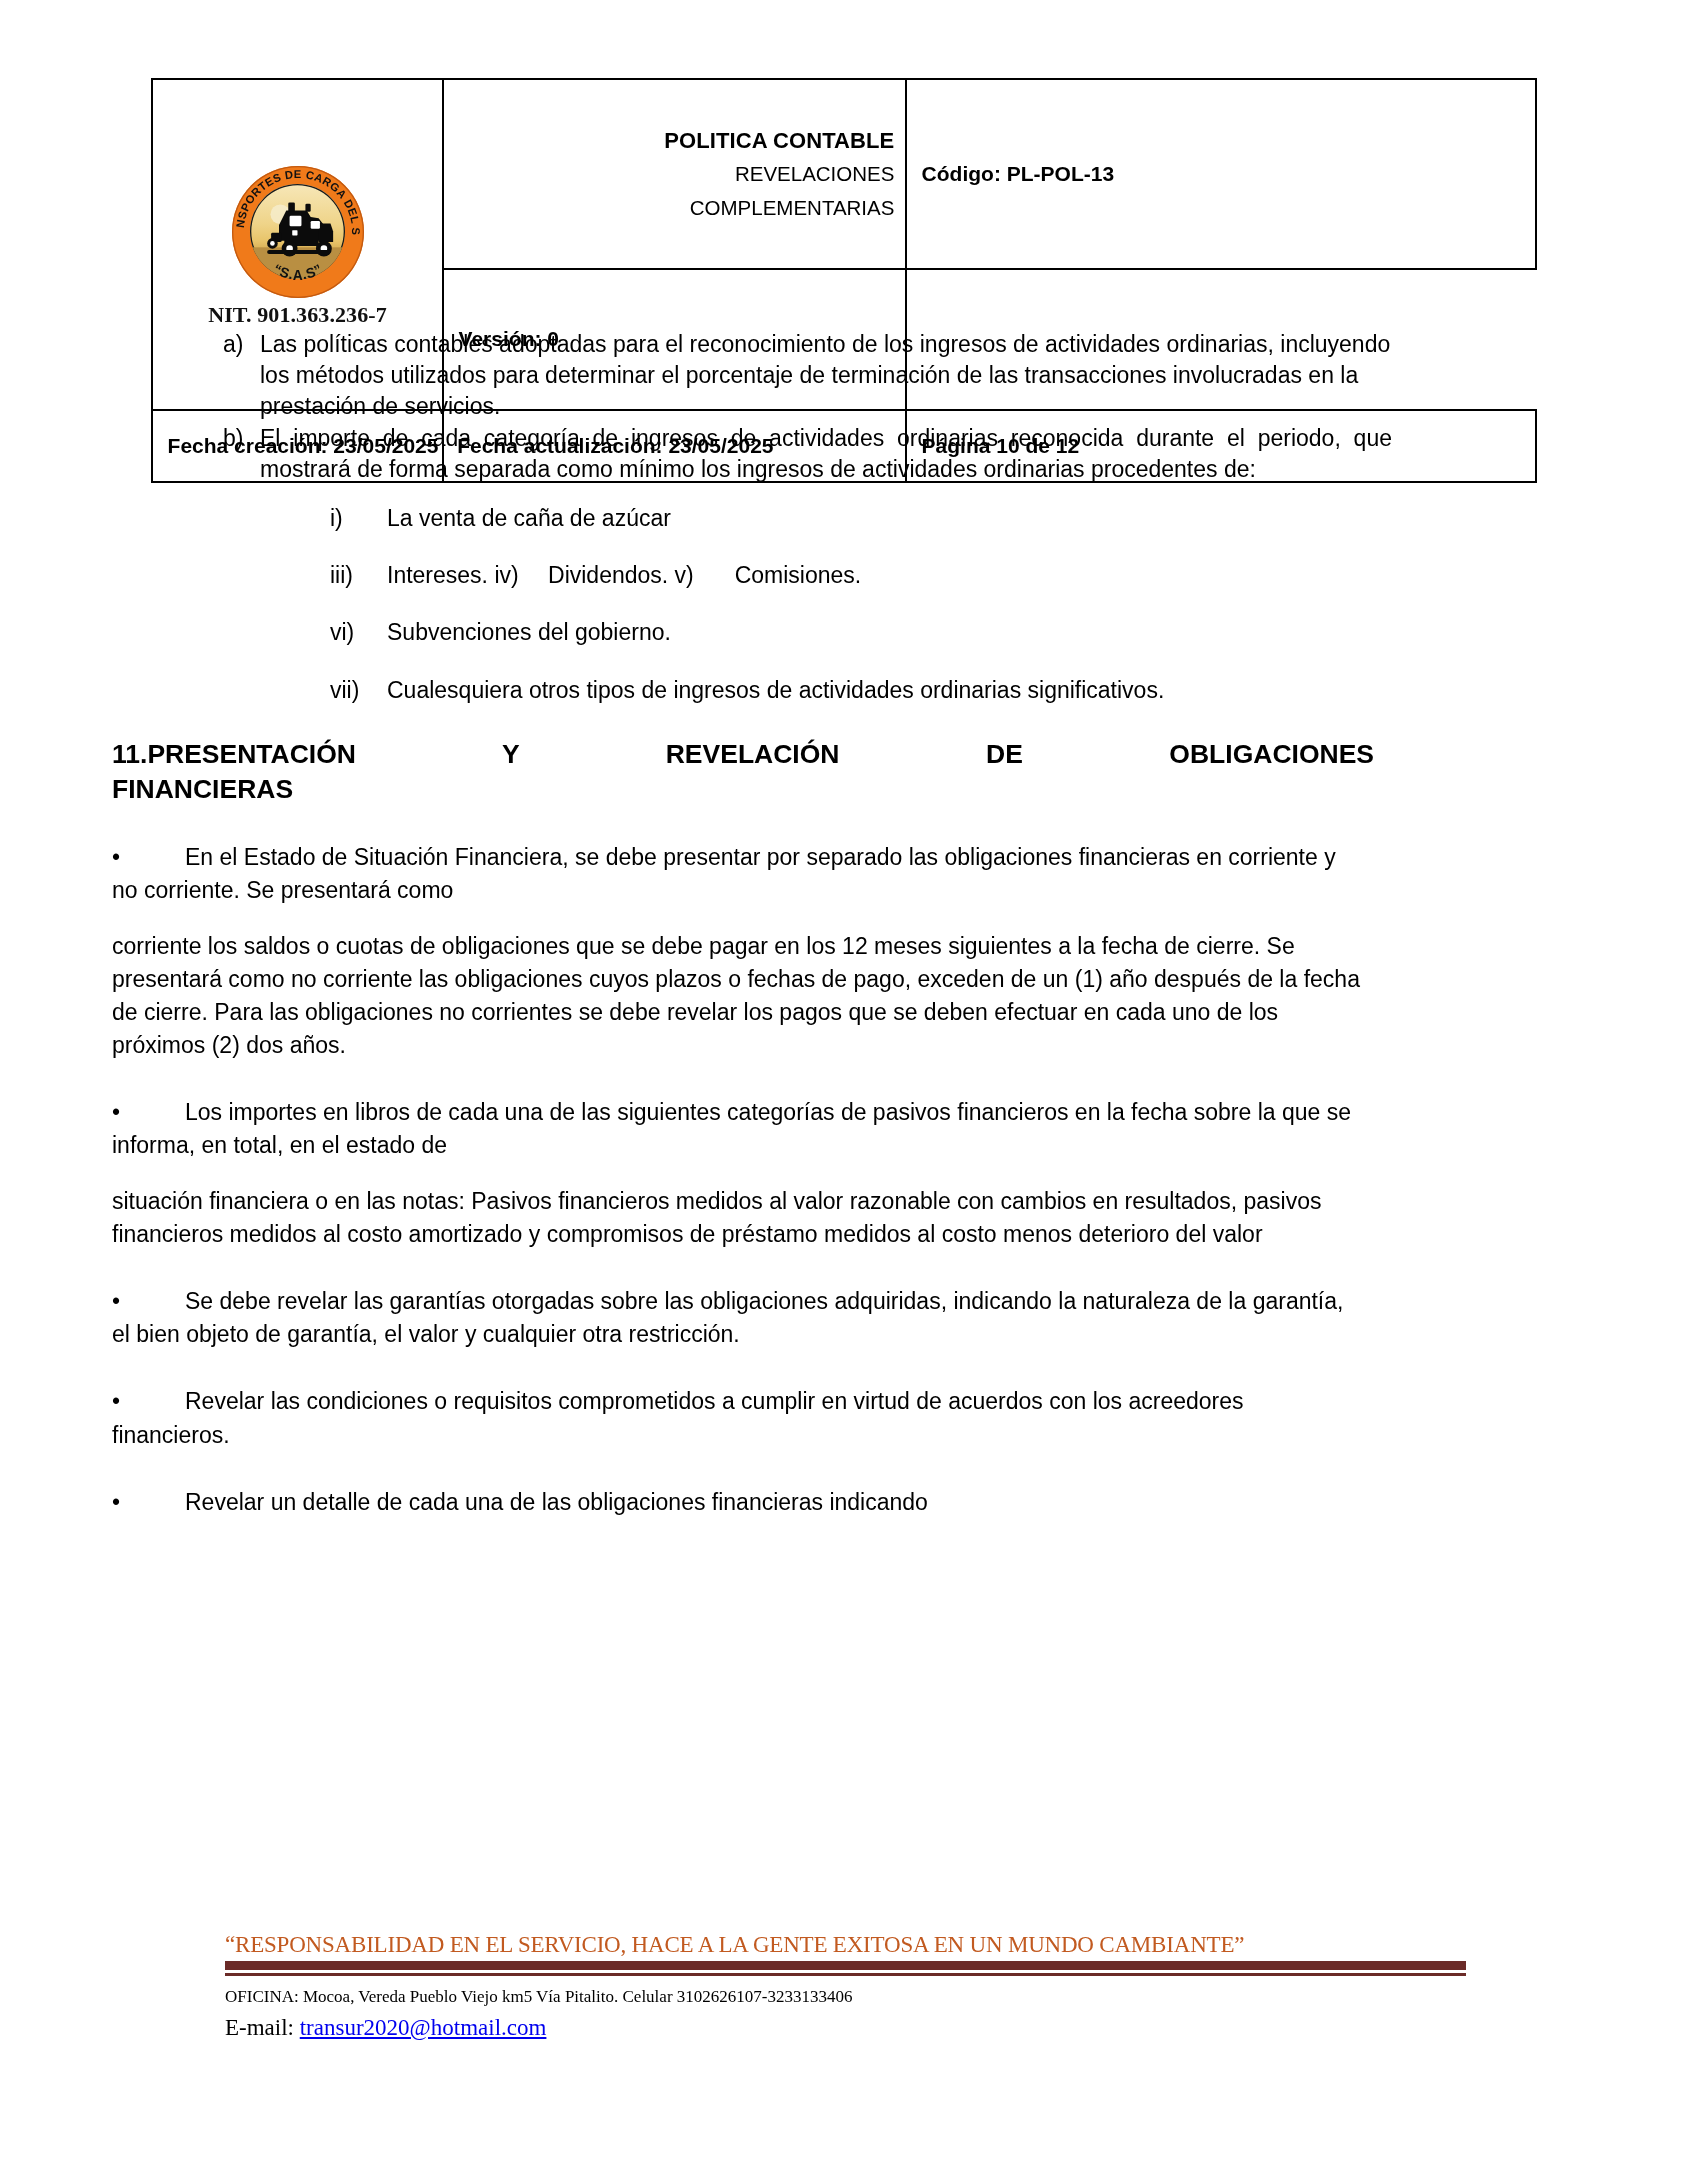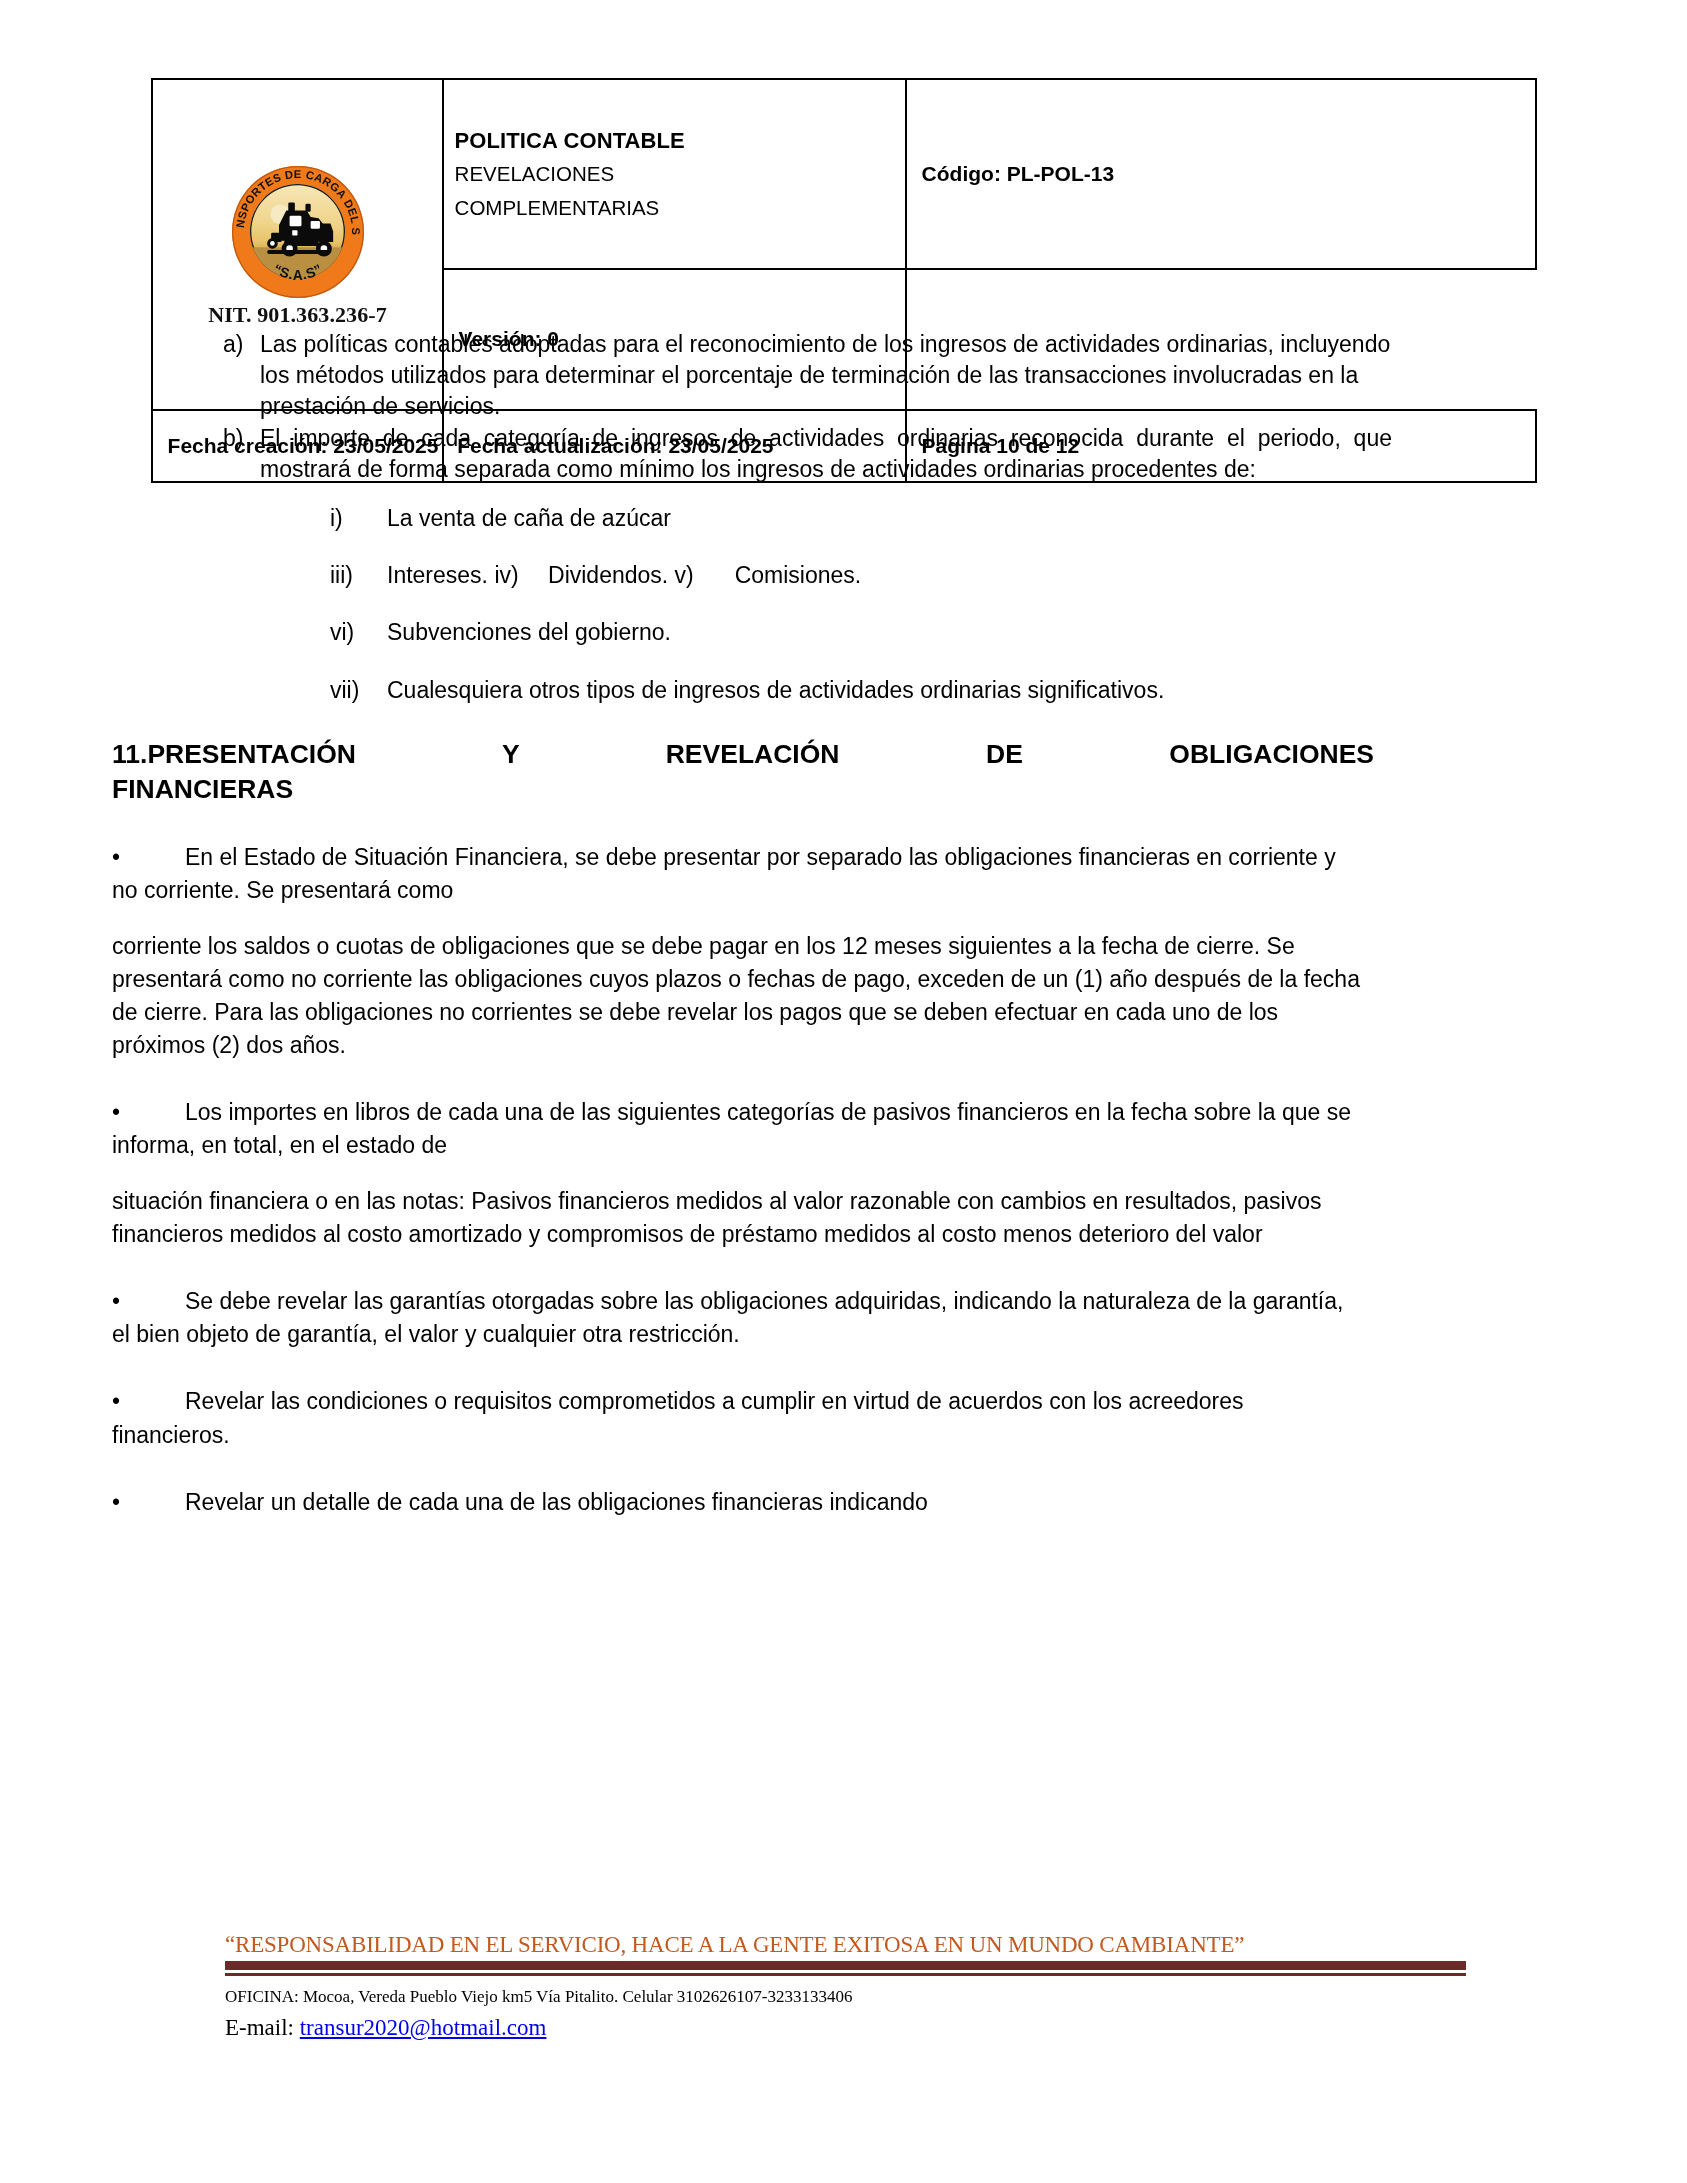--- a/index.html
+++ b/index.html
@@ -88,21 +88,21 @@
   .logo-nit {
     margin-top: 6px;
     font-family: "Liberation Serif", serif;
     font-weight: bold;
     font-size: 22px;
     letter-spacing: 0.1px;
     color: #111;
   }
 
   .title-cell {
-    text-align: left;
+    text-align: right;
     padding: 12px 10.6px !important;
     height: 164px;
   }
   .t-main {
     font-weight: bold;
     font-size: 22px;
     line-height: 1.5;
     letter-spacing: 0.1px;
   }
   .t-sub {

